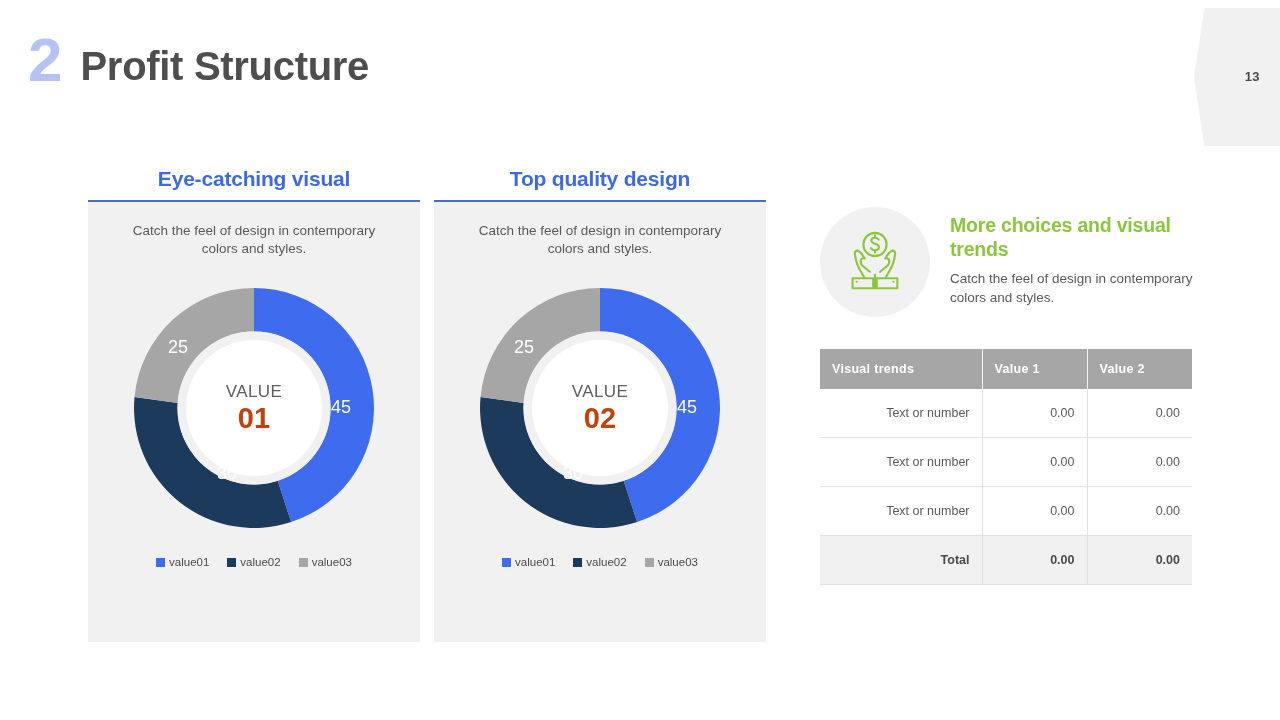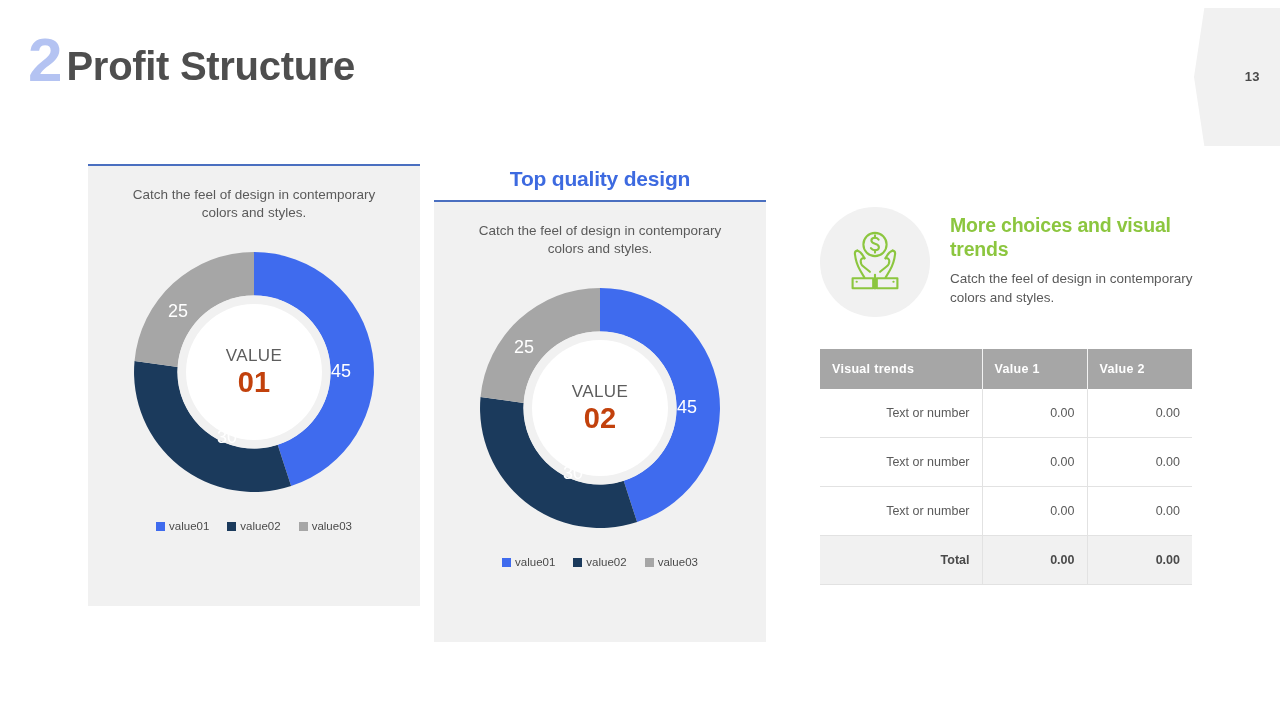--- a/index.html
+++ b/index.html
@@ -25,21 +25,21 @@
   }
 
   
   .title-wrap { position: absolute; left: 28px; top: 33px; display: flex; align-items: flex-end; }
   .title-num {
     font-size: 62px; font-weight: bold; color: #b4c3f2;
     line-height: .86; letter-spacing: -1px;
   }
   .title-text {
     font-size: 40px; font-weight: bold; color: #4e4e4e;
-    line-height: 1; margin-left: 5px; letter-spacing: -0.3px;
+    line-height: 1; margin-left: 19px; letter-spacing: -0.3px;
   }
 
   
   .card { position: absolute; top: 164px; width: 332px; }
   .card.c1 { left: 88px; }
   .card.c2 { left: 434px; }
   .card-title {
     text-align: center; font-size: 21px; font-weight: bold;
     color: #3d6ae0; height: 36px; line-height: 30px; letter-spacing: -0.2px;
   }
@@ -115,20 +115,21 @@
 
   <div class="corner-shape"></div>
   <div class="page-num">13</div>
 
   <div class="title-wrap">
     <span class="title-num">2</span>
     <span class="title-text">Profit Structure</span>
   </div>
 
   <div class="card c1">
+    <div class="card-title">Eye-catching visual</div>
     <div class="card-rule"></div>
     <div class="card-body">
       <div class="card-desc">Catch the feel of design in contemporary colors and styles.</div>
 
       <div class="donut-wrap">
         <svg width="264" height="264" viewBox="0 0 264 264">
 
           <path fill="#3f6bee" d="M132,12 A120,120 0 0 1 169.09,246.12 L155.67,204.82 A76.6,76.6 0 0 0 132,55.4 Z"></path>
 
           <path fill="#1b3a5c" d="M169.09,246.12 A120,120 0 0 1 12.55,120.88 L55.74,126.96 A76.6,76.6 0 0 0 155.67,204.82 Z"></path>

